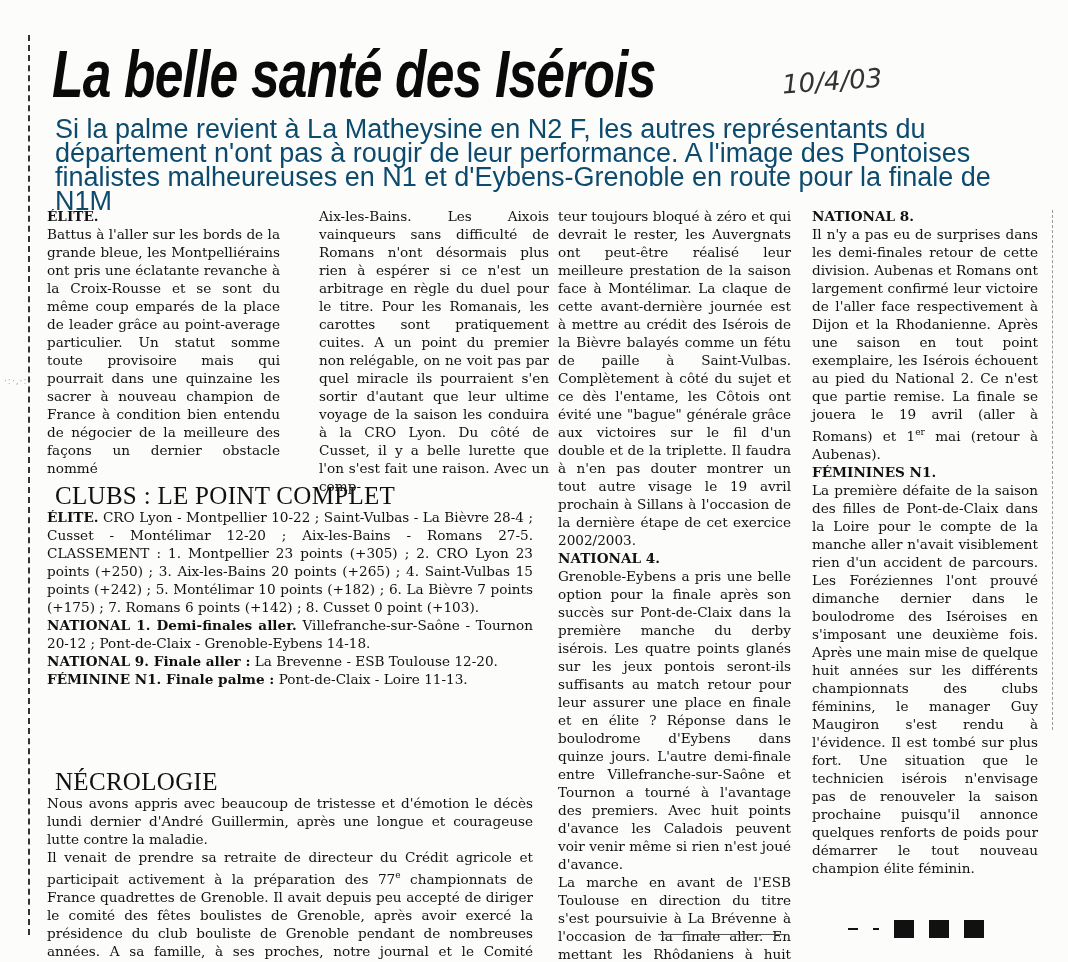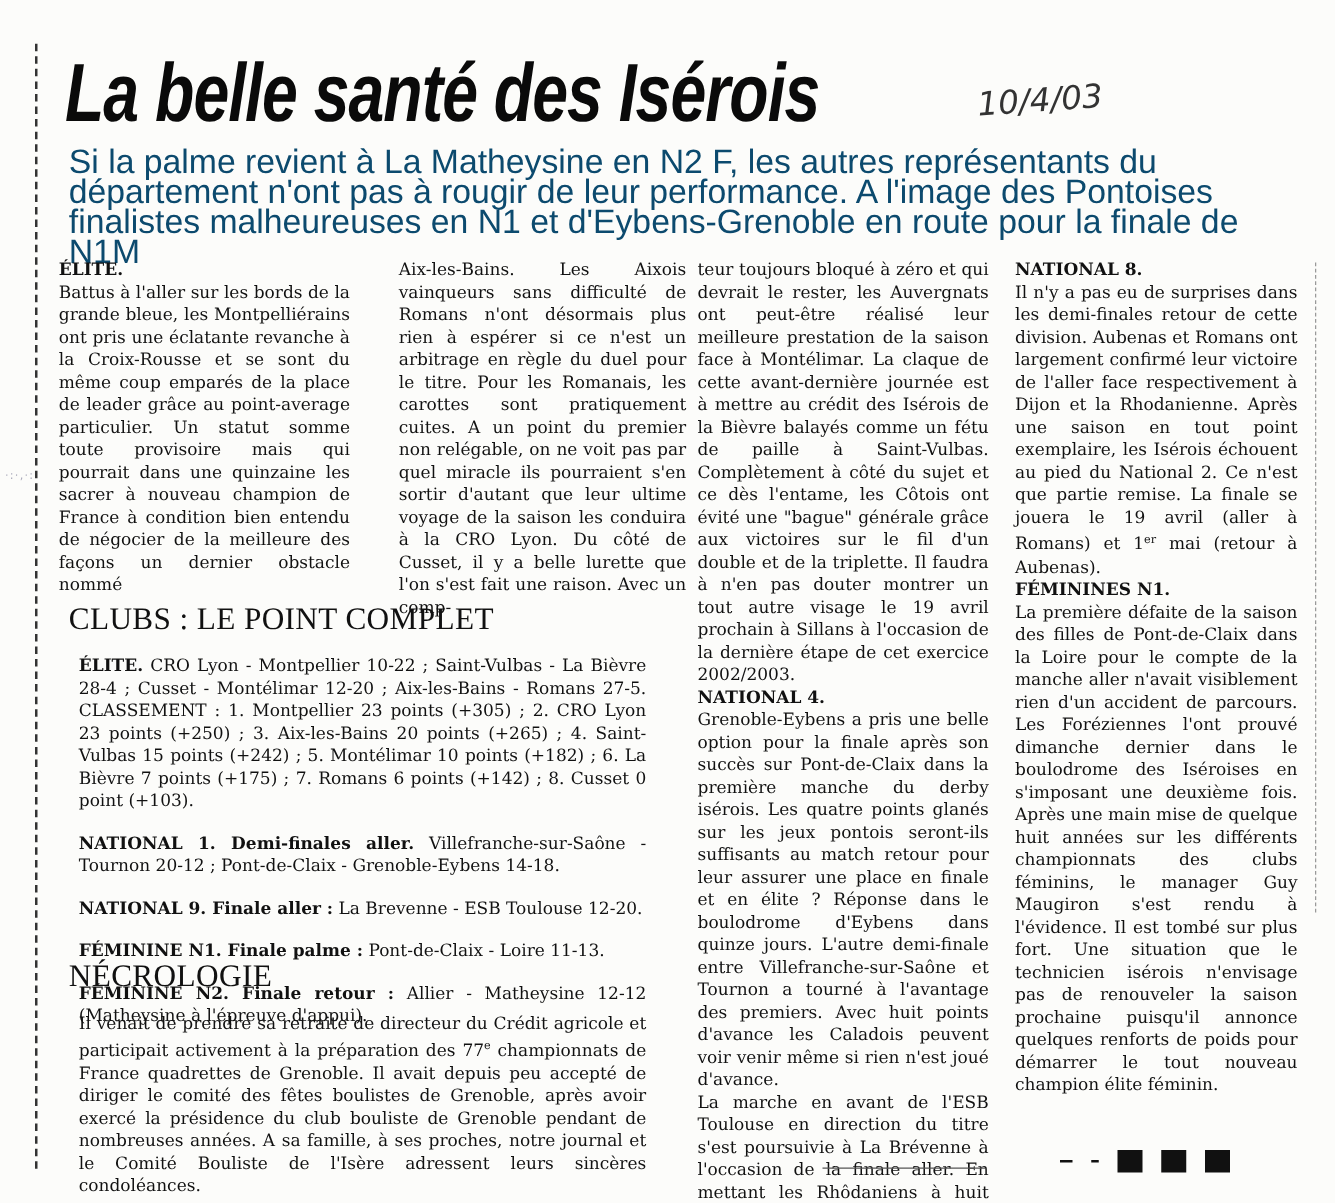--- a/index.html
+++ b/index.html
@@ -33,21 +33,21 @@
     position:absolute; top:207px; font-size:13.6px; line-height:18px; text-align:justify;
     font-family:"DejaVu Serif", serif;
   }
   .col p { margin:0; }
   .col .sub { font-weight:bold; }
   .c1 { left:47px; width:233px; }
   .c2 { left:319px; width:230px; }
   .c3 { left:558px; width:233px; }
   .c4 { left:812px; width:226px; }
   .wide { position:absolute; left:47px; width:486px; font-size:13.6px; line-height:18px; text-align:justify; }
-  .wide p { margin:16px; }
+  .wide p { margin:0; }
   .sec-head { position:absolute; left:55px; font-family:"Liberation Serif", serif; font-size:25px; letter-spacing:0.3px; }
   .clubs { top:482px; }
   .necro { top:768px; }
   .b { font-weight:bold; }
   .bi { font-weight:bold; font-style:italic; }
   .rule { position:absolute; left:658px; top:934px; width:130px; height:1px; background:#555; }
   .blocks { position:absolute; left:848px; top:918px; }
   .blocks span { display:inline-block; background:#111; margin-right:10px; vertical-align:middle; }
   .blk { width:20px; height:18px; }
   .dashsm { width:10px; height:2px; }
@@ -87,25 +87,25 @@
   <p class="sub">FÉMININES N1.</p>
   <p><span>La première défaite de la saison des filles de Pont-de-Claix dans la Loire pour le compte de la manche aller n'avait visiblement rien d'un accident de parcours. Les Foréziennes l'ont prouvé dimanche dernier dans le boulodrome des Iséroises en s'imposant une deuxième fois. Après une main mise de quelque huit années sur les différents championnats des clubs féminins, le manager Guy Maugiron s'est rendu à l'évidence. Il est tombé sur plus fort. Une situation que le technicien isérois n'envisage pas de renouveler la saison prochaine puisqu'il annonce quelques renforts de poids pour démarrer le tout nouveau champion élite féminin.</span> </p>
 </div>
 
 <div class="sec-head clubs">CLUBS : LE POINT COMPLET</div>
 <div class="wide" style="top:508px;" id="clubs-box">
     <p><span class="b">ÉLITE.</span><span> CRO Lyon - Montpellier 10-22 ; Saint-Vulbas - La Bièvre 28-4 ; Cusset - Montélimar 12-20 ; Aix-les-Bains - Romans 27-5. CLASSEMENT : 1. Montpellier 23 points (+305) ; 2. CRO Lyon 23 points (+250) ; 3. Aix-les-Bains 20 points (+265) ; 4. Saint-Vulbas 15 points (+242) ; 5. Montélimar 10 points (+182) ; 6. La Bièvre 7 points (+175) ; 7. Romans 6 points (+142) ; 8. Cusset 0 point (+103).</span></p>
     <p><span class="b">NATIONAL 1. Demi-finales aller.</span><span> Villefranche-sur-Saône - Tournon 20-12 ; Pont-de-Claix - Grenoble-Eybens 14-18.</span></p>
     <p><span class="b">NATIONAL 9. Finale aller :</span><span> La Brevenne - ESB Toulouse 12-20.</span></p>
     <p><span class="b">FÉMININE N1. Finale palme :</span><span> Pont-de-Claix - Loire 11-13.</span></p>
-    <p><span class="b">FÉMININE N2. Finale retour :</span><span> Allier - Matheysine 12-12 (Matheysine à l'épreuve d'appui).</span></p>
   </div>
 
 <div class="sec-head necro">NÉCROLOGIE</div>
 <div class="wide" style="top:794px;">
+  <p>Nous avons appris avec beaucoup de tristesse et d'émotion le décès lundi dernier d'André Guillermin, après une longue et courageuse lutte contre la maladie.</p>
   <p><span>Il venait de prendre sa retraite de directeur du Crédit agricole et participait activement à la préparation des 77</span><sup style="font-size:9px;">e</sup><span> championnats de France quadrettes de Grenoble. Il avait depuis peu accepté de diriger le comité des fêtes boulistes de Grenoble, après avoir exercé la présidence du club bouliste de Grenoble pendant de nombreuses années. A sa famille, à ses proches, notre journal et le Comité Bouliste de l'Isère adressent leurs sincères condoléances.</span> </p>
 </div>
 
 <div class="rule"></div>
 <div class="blocks">
   <span class="dashsm"></span>
   <span class="dashsm" style="width:6px;"></span>
   <span class="blk"></span>
   <span class="blk"></span>
   <span class="blk"></span>

